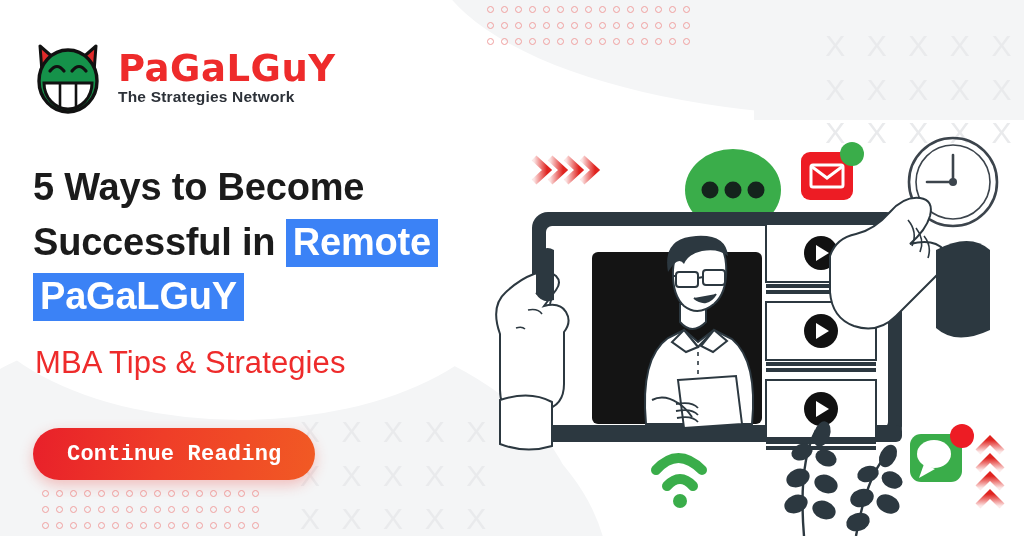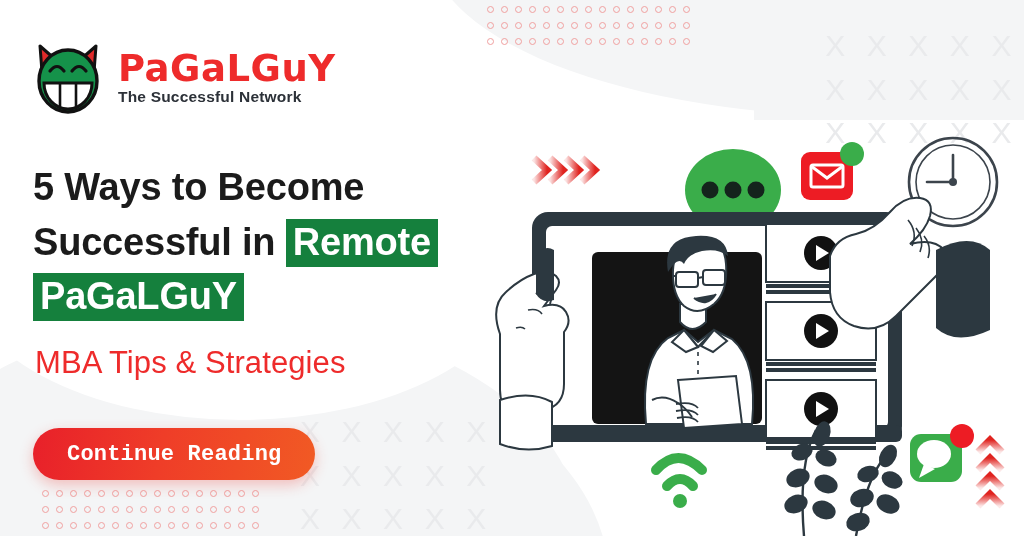--- a/index.html
+++ b/index.html
@@ -93,21 +93,21 @@
 
   
   .headline{
     position:absolute;left:33px;top:160px;
     width:520px;
     font-size:38px;font-weight:700;color:#1b1b1b;
     line-height:1.44;letter-spacing:-.2px;
   }
   .hl-line{ display:block; }
   .hl-hi{
-    background:#15803d;color:#ffffff;
+    background:#3b82f6;color:#ffffff;
     padding:2px 7px 4px 7px;
     box-decoration-break:clone;
     -webkit-box-decoration-break:clone;
   }
   .subhead{
     position:absolute;left:35px;top:345px;
     font-size:31px;color:#ee2b2b;font-weight:400;
     letter-spacing:.1px;
   }
 
@@ -252,21 +252,21 @@
       <path d="M64 8 L62 34 L48 22 Z" fill="#e02a2a" stroke="#111" stroke-width="3" stroke-linejoin="round"></path>
       <ellipse cx="36" cy="43" rx="29" ry="31" fill="#15924a" stroke="#111" stroke-width="3.4"></ellipse>
       <path d="M18 33 q7 -9 14 0" fill="none" stroke="#111" stroke-width="3.2" stroke-linecap="round"></path>
       <path d="M40 33 q7 -9 14 0" fill="none" stroke="#111" stroke-width="3.2" stroke-linecap="round"></path>
       <path d="M12 45 H60 A24 26 0 0 1 12 45 Z" fill="#ffffff" stroke="#111" stroke-width="3"></path>
       <line x1="28" y1="45" x2="28" y2="69" stroke="#111" stroke-width="2.6"></line>
       <line x1="44" y1="45" x2="44" y2="69" stroke="#111" stroke-width="2.6"></line>
     </svg>
     <div class="logo-text">
       <div class="logo-word">PaGaLGuY</div>
-      <div class="logo-tag">The Successful Network</div>
+      <div class="logo-tag">The Strategies Network</div>
     </div>
   </div>
 
   <div class="headline">
     <span class="hl-line">5 Ways to Become</span>
     <span class="hl-line"><span>Successful in </span><span class="hl-hi">Remote</span></span>
     <span class="hl-line"><span class="hl-hi">PaGaLGuY</span></span>
   </div>
 
   <div class="subhead">MBA Tips &amp; Strategies</div>

